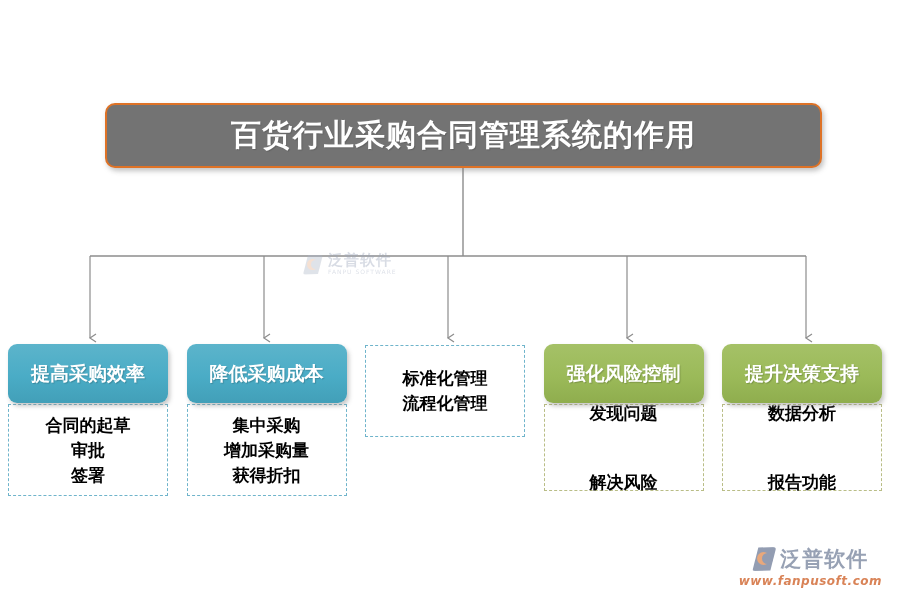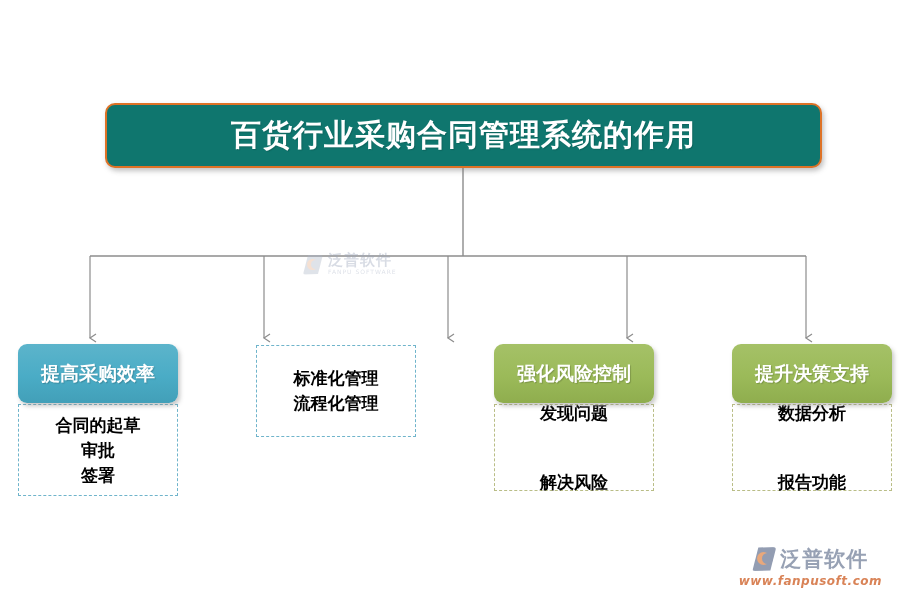--- a/index.html
+++ b/index.html
@@ -3,33 +3,33 @@
 <meta charset="utf-8">
 <style>
   html,body{margin:0;padding:0;background:#fff;}
   #stage{
     position:relative;width:900px;height:600px;background:#ffffff;overflow:hidden;
     font-family:"DejaVu Sans","Liberation Sans",sans-serif;
   }
   
   .title-box{
     position:absolute;left:105px;top:103px;width:713px;height:61px;
-    background:#0f766e;border:2px solid #DE7226;border-radius:10px;
+    background:#737373;border:2px solid #DE7226;border-radius:10px;
     box-shadow:2px 3px 5px rgba(120,120,120,.45);
     display:flex;align-items:center;justify-content:center;
   }
   .title-box span{
     color:#ffffff;font-size:30px;font-weight:bold;letter-spacing:1px;
     text-shadow:1px 1px 1px rgba(0,0,0,.15);white-space:nowrap;
   }
   
   svg.connectors{position:absolute;left:0;top:0;pointer-events:none;}
   
   #columns{
-    position:absolute;left:18px;top:344px;width:874px;
+    position:absolute;left:8px;top:344px;width:874px;
     display:flex;justify-content:space-between;
   }
   .column{width:160px;display:flex;flex-direction:column;}
   .col-header{
     height:59px;border-radius:9px;
     display:flex;align-items:center;justify-content:center;
     box-shadow:2px 3px 4px rgba(130,130,130,.45);
     position:relative;z-index:2;
   }
   .col-header span{
@@ -113,20 +113,30 @@
     <div class="col-header">
       <span>提高采购效率</span>
     </div>
     <div class="col-body">
           <div class="line">合同的起草</div>
           <div class="line">审批</div>
           <div class="line">签署</div>
         </div>
   </div>
 
+  <div class="column theme-teal">
+    <div class="col-header">
+      <span>降低采购成本</span>
+    </div>
+    <div class="col-body">
+          <div class="line">集中采购</div>
+          <div class="line">增加采购量</div>
+          <div class="line">获得折扣</div>
+        </div>
+  </div>
 
   <div class="column theme-teal">
     <div class="col-body">
           <div class="line">标准化管理</div>
           <div class="line">流程化管理</div>
         </div>
   </div>
 
   <div class="column theme-green">
     <div class="col-header">

